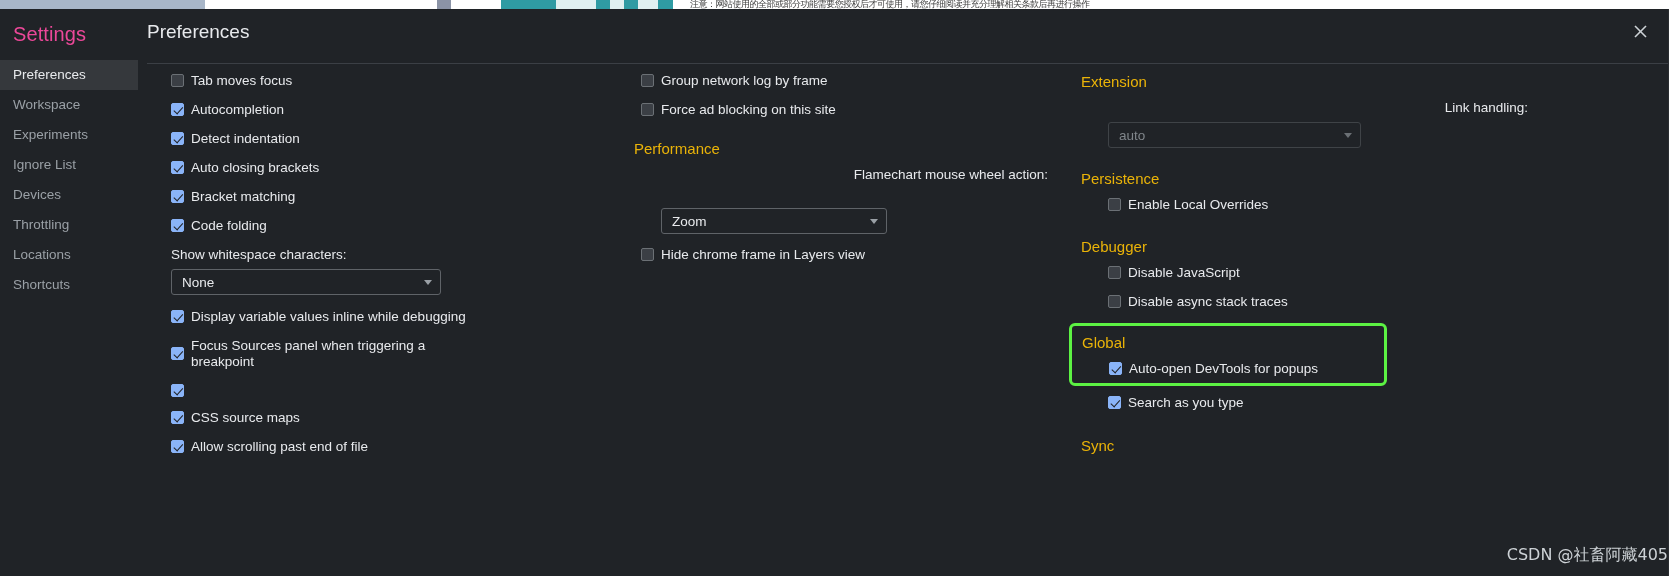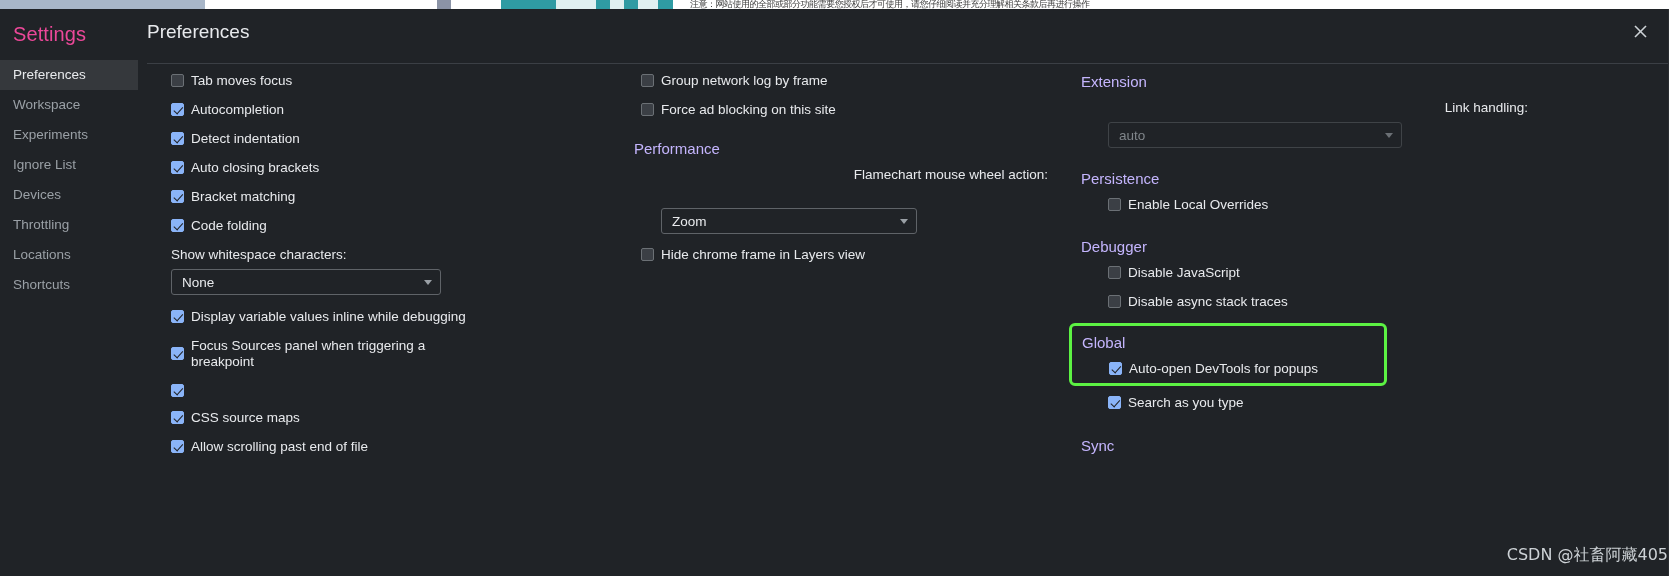--- a/index.html
+++ b/index.html
@@ -134,21 +134,21 @@
   .column {
     position: relative;
     box-sizing: border-box;
   }
   .col-1 { width: 470px; padding-left: 33px; }
   .col-2 { width: 440px; padding-left: 33px; }
   .col-3 { width: 480px; padding-left: 33px; }
 
   .section-title {
     font-size: 15px;
-    color: #c4b5fd;
+    color: #eab308;
     margin: 0 0 10px 0;
     font-weight: 400;
   }
   .section-body { padding-left: 27px; text-align: right; }
 
   .checkbox-row {
     display: flex;
     align-items: flex-start;
     margin-bottom: 13px;
     cursor: default;
@@ -363,38 +363,38 @@
         </div>
         <div class="checkbox-row">
           <span class="cb off"></span>
           <span class="cb-label">Force ad blocking on this site</span>
         </div>
 
         <div style="margin-top:22px;">
           <div class="section-title" style="margin-left:-7px;">Performance</div>
           <div class="section-body" style="padding-left:20px;">
             <div class="field-label">Flamechart mouse wheel action:</div>
-            <div class="select-box" style="width:256px;margin-top:26px;">
+            <div class="select-box" style="width:226px;margin-top:26px;">
               <span>Zoom</span>
               <span class="select-arrow"></span>
             </div>
             <div class="checkbox-row" style="margin-top:13px;margin-left:-20px;">
               <span class="cb off"></span>
               <span class="cb-label">Hide chrome frame in Layers view</span>
             </div>
           </div>
         </div>
       </div>
 
       <div class="column col-3">
 
         <div class="section-title">Extension</div>
         <div class="section-body">
           <div class="field-label">Link handling:</div>
-          <div class="select-box disabled" style="width:294px;">
+          <div class="select-box disabled" style="width:253px;">
             <span>auto</span>
             <span class="select-arrow"></span>
           </div>
         </div>
 
         <div class="spacer-md"></div>
 
         <div class="section-title">Persistence</div>
         <div class="section-body">
           <div class="checkbox-row">

